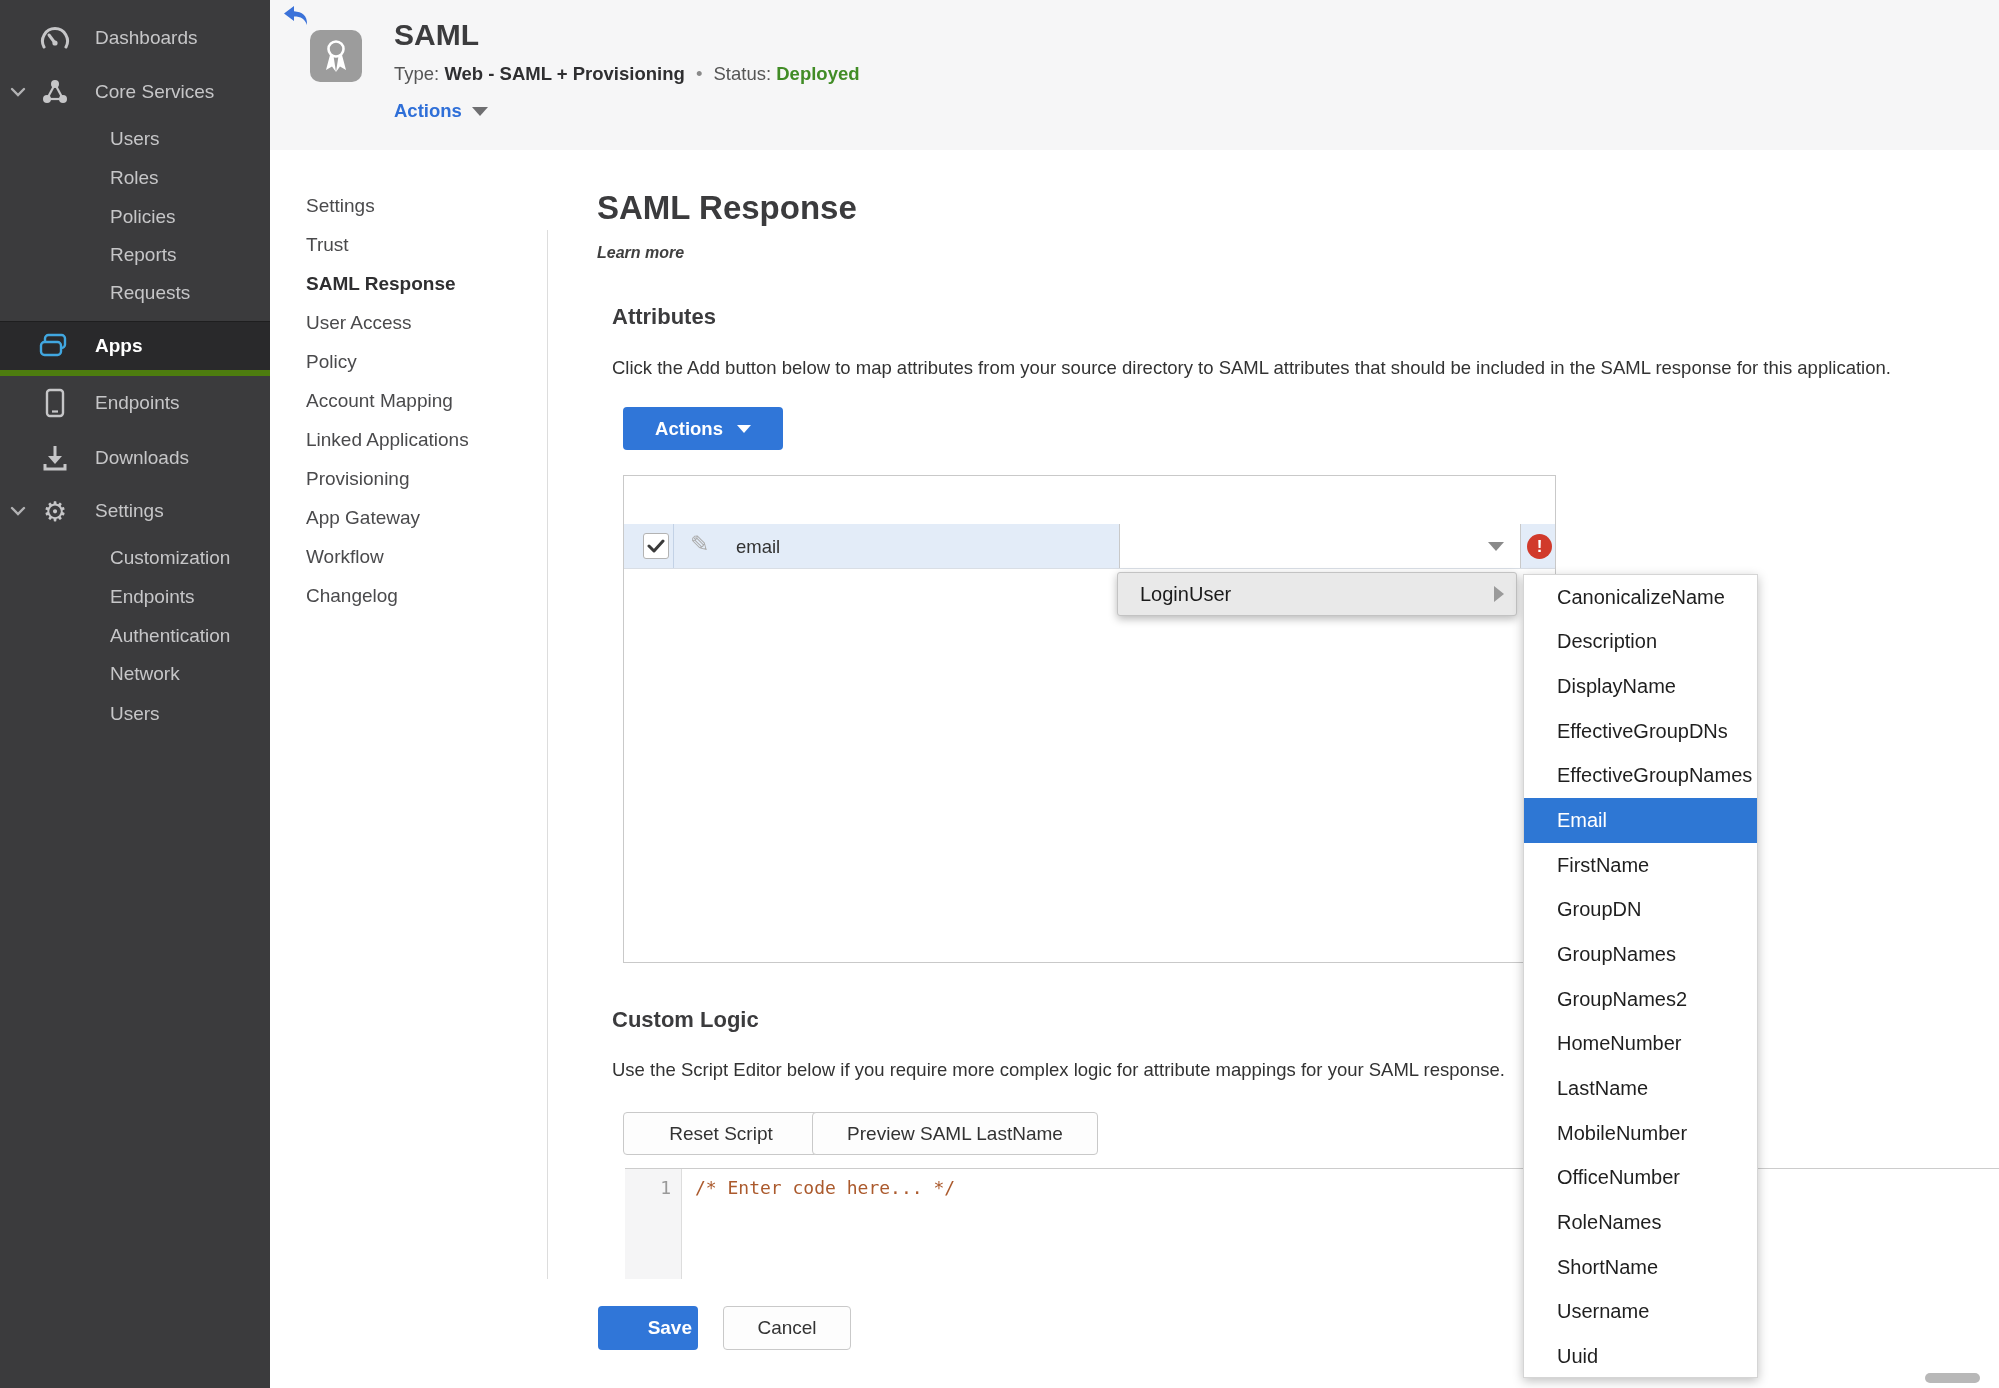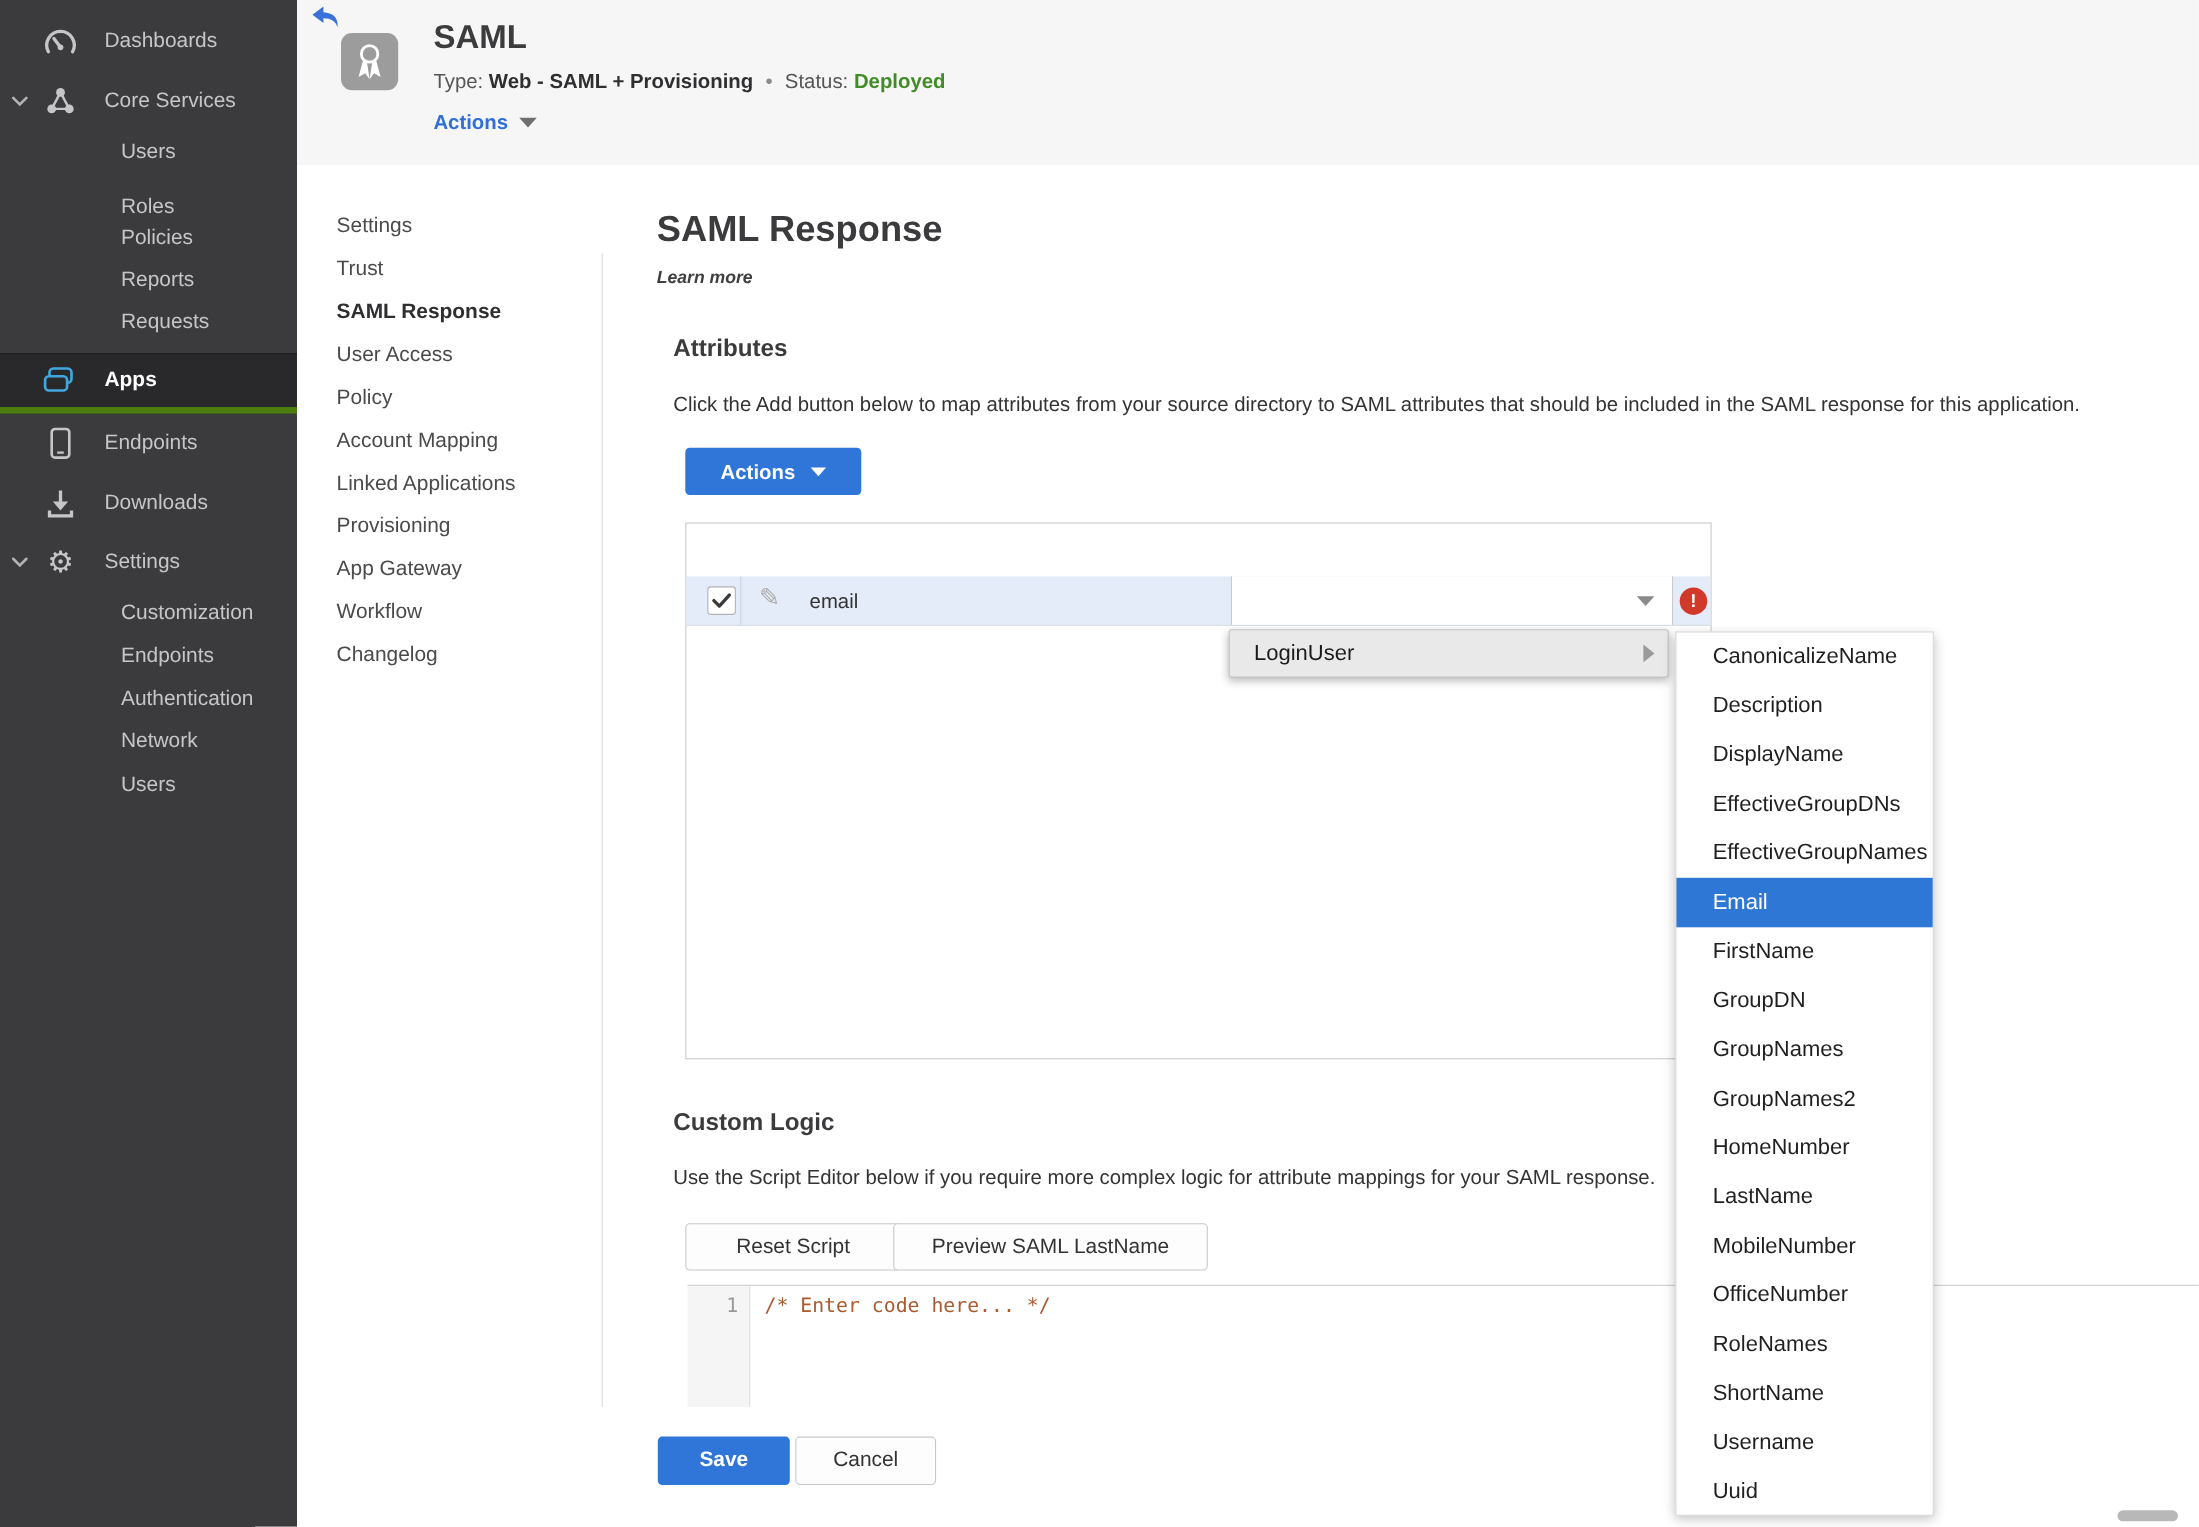--- a/index.html
+++ b/index.html
@@ -124,21 +124,21 @@
           <circle cx="7" cy="21" r="4" fill="#c6c6c8"></circle>
           <circle cx="23" cy="21" r="4" fill="#c6c6c8"></circle>
         </svg>
     </span>
     <span class="lbl">Core Services</span>
   </div>
 
   <div class="srow sub" style="top:119px;">
     <span class="lbl">Users</span>
     </div>
-  <div class="srow sub" style="top:169px;">
+  <div class="srow sub" style="top:158px;">
     <span class="lbl">Roles</span>
     </div>
   <div class="srow sub" style="top:197px;">
     <span class="lbl">Policies</span>
     </div>
   <div class="srow sub" style="top:235px;">
     <span class="lbl">Reports</span>
     </div>
   <div class="srow sub" style="top:273px;">
     <span class="lbl">Requests</span>
@@ -289,21 +289,21 @@
   <span>Preview SAML LastName</span>
 </button>
 
 <div class="editor">
   <div class="gutter">
     <span>1</span>
   </div>
   <div class="codeline">/* Enter code here... */</div>
 </div>
 
-<button class="btn-blue abs" style="left:598px;top:1306px;width:120px;height:44px;font-size:19px;">
+<button class="btn-blue abs" style="left:598px;top:1306px;width:100px;height:44px;font-size:19px;justify-content:flex-end;">
   <span>Save</span>
 </button>
 <button class="btn-plain abs" style="left:723px;top:1306px;width:128px;height:44px;">
   <span>Cancel</span>
 </button>
 
 <div class="ctx-menu">
   <span>LoginUser</span>
   <span class="subarrow"></span>
 </div>

